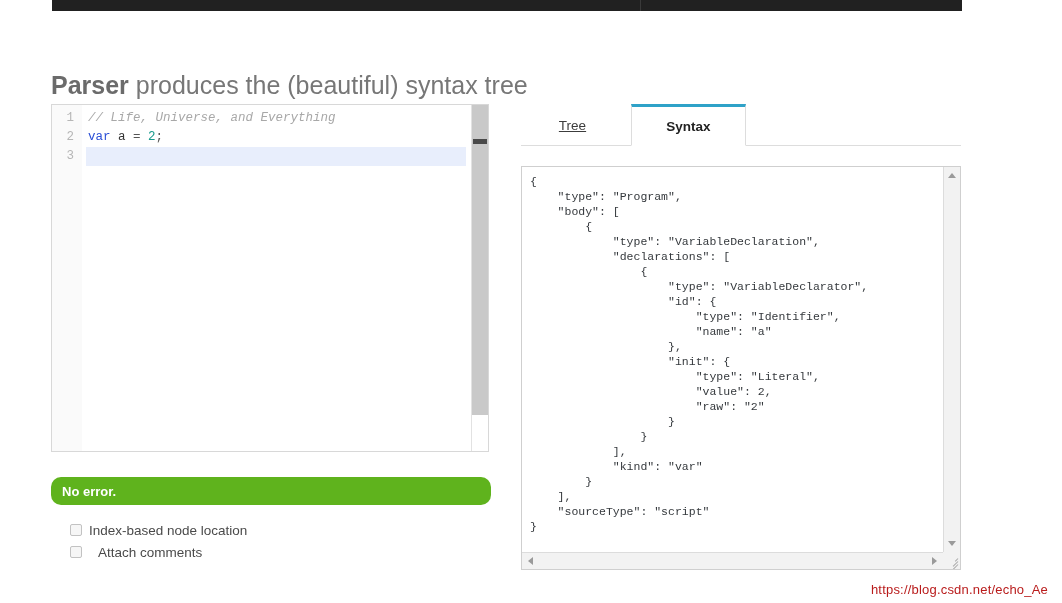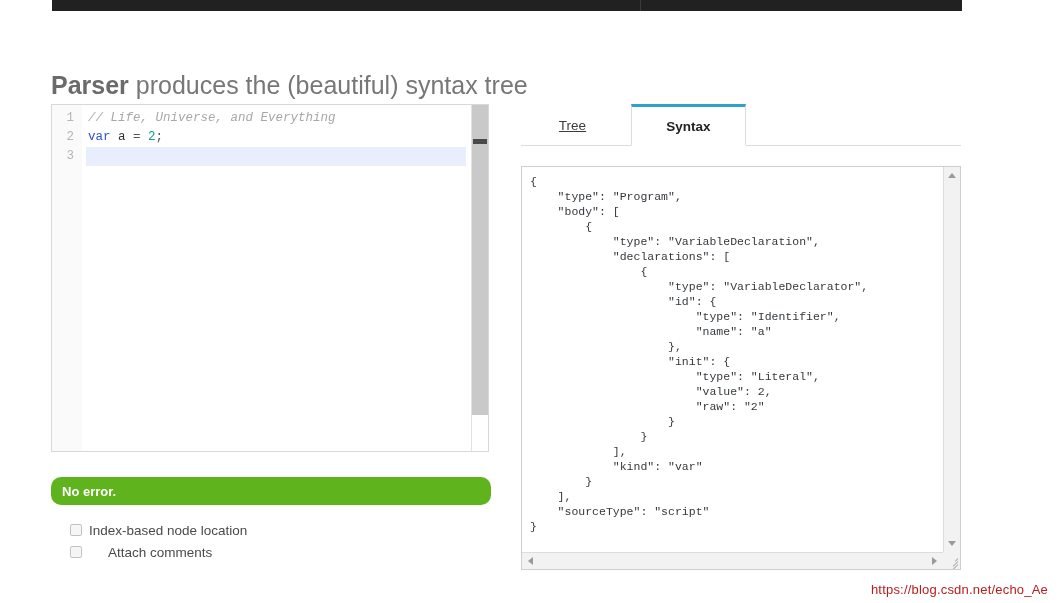--- a/index.html
+++ b/index.html
@@ -181,21 +181,21 @@
     border-radius: 2px;
     box-sizing: border-box;
     flex: 0 0 auto;
   }
   .opt-label {
     font-size: 13.5px;
     color: #4a4a4a;
     margin-left: 7px;
     white-space: nowrap;
   }
-  .option-row.indented .opt-label { margin-left: 26px; }
+  .option-row.indented .opt-label { margin-left: 16px; }
 
   
   .tabs {
     position: absolute;
     left: 521px;
     top: 104px;
     width: 440px;
     height: 42px;
     border-bottom: 1px solid #dddddd;
     box-sizing: border-box;

